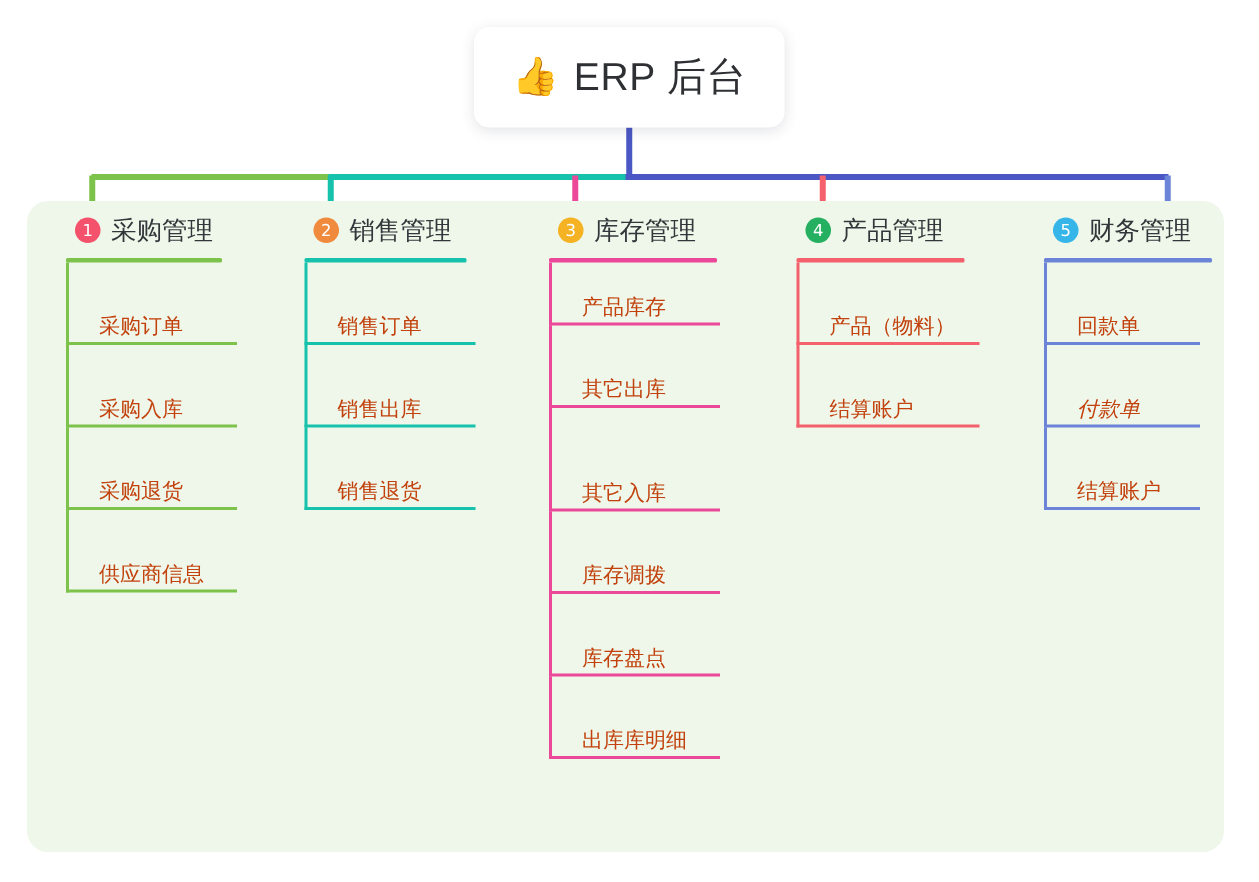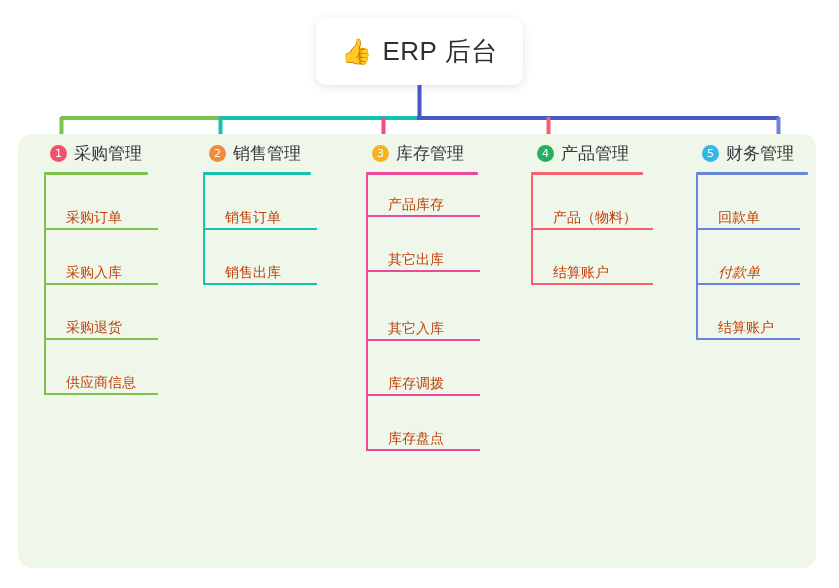--- a/index.html
+++ b/index.html
@@ -208,20 +208,25 @@
           <div class="leaf" style="height: 55px; width: 114px;">
             <div class="leaf-stem" style="background: rgb(22, 194, 171);"></div>
             <div class="leaf-label">销售订单</div>
             <div class="leaf-rule" style="width: 114px; background: rgb(22, 194, 171);"></div>
           </div>
           <div class="leaf" style="height: 55px; width: 114px;">
             <div class="leaf-stem" style="background: rgb(22, 194, 171);"></div>
             <div class="leaf-label">销售出库</div>
             <div class="leaf-rule" style="width: 114px; background: rgb(22, 194, 171);"></div>
           </div>
+          <div class="leaf" style="height: 55px; width: 114px;">
+            <div class="leaf-stem" style="background: rgb(22, 194, 171);"></div>
+            <div class="leaf-label">销售退货</div>
+            <div class="leaf-rule" style="width: 114px; background: rgb(22, 194, 171);"></div>
+          </div>
         </div>
       </div>
       <div class="column" style="left: 366px;">
         <div class="col-head">
           <span class="badge" style="background: rgb(245, 179, 36);">3</span>
           <span class="col-title">库存管理</span>
         </div>
         <div class="head-rule" style="width: 112px; background: rgb(236, 72, 153);"></div>
         <div class="leaves">
           <div class="leaf" style="height: 42px; width: 114px;">
@@ -240,20 +245,25 @@
             <div class="leaf-rule" style="width: 114px; background: rgb(236, 72, 153);"></div>
           </div>
           <div class="leaf" style="height: 55px; width: 114px;">
             <div class="leaf-stem" style="background: rgb(236, 72, 153);"></div>
             <div class="leaf-label">库存调拨</div>
             <div class="leaf-rule" style="width: 114px; background: rgb(236, 72, 153);"></div>
           </div>
           <div class="leaf" style="height: 55px; width: 114px;">
             <div class="leaf-stem" style="background: rgb(236, 72, 153);"></div>
             <div class="leaf-label">库存盘点</div>
+            <div class="leaf-rule" style="width: 114px; background: rgb(236, 72, 153);"></div>
+          </div>
+          <div class="leaf" style="height: 55px; width: 114px;">
+            <div class="leaf-stem" style="background: rgb(236, 72, 153);"></div>
+            <div class="leaf-label">出库库明细</div>
             <div class="leaf-rule" style="width: 114px; background: rgb(236, 72, 153);"></div>
           </div>
         </div>
       </div>
       <div class="column" style="left: 531px;">
         <div class="col-head">
           <span class="badge" style="background: rgb(37, 176, 97);">4</span>
           <span class="col-title">产品管理</span>
         </div>
         <div class="head-rule" style="width: 112px; background: rgb(244, 96, 108);"></div>

